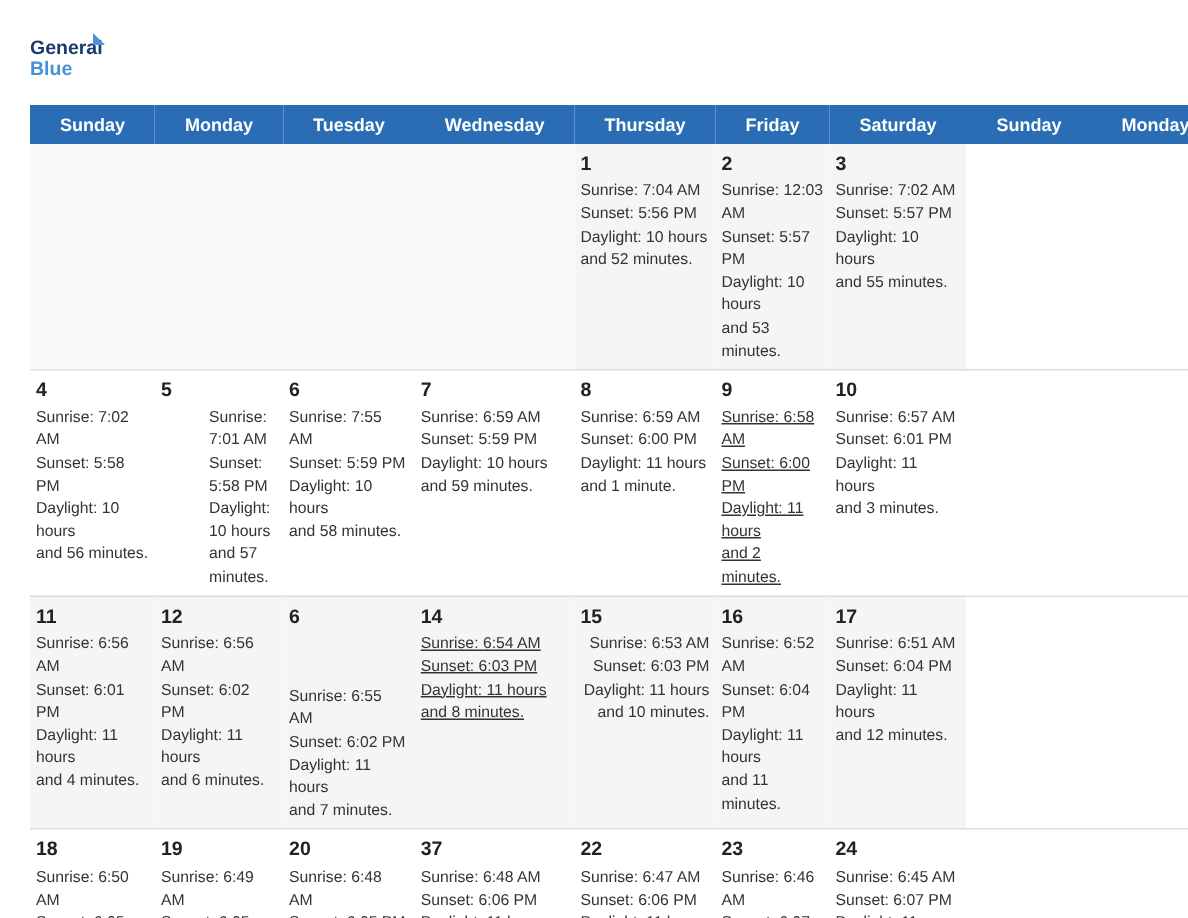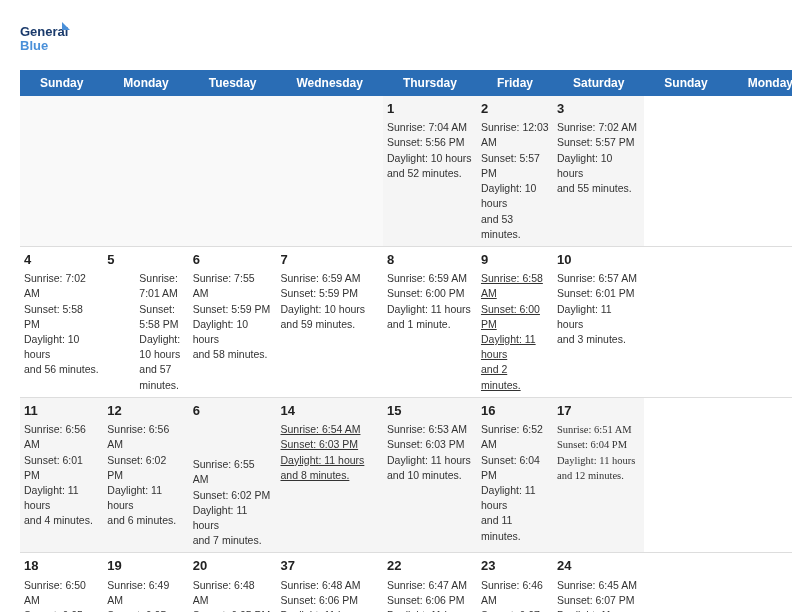--- a/index.html
+++ b/index.html
@@ -218,35 +218,35 @@
         </td>
         <td>
           <span class="day-num">14</span>
           <div class="day-info" style="white-space: pre-line; text-decoration: underline;">Sunrise: 6:54 AM
 Sunset: 6:03 PM
 Daylight: 11 hours
 and 8 minutes.</div>
         </td>
         <td>
           <span class="day-num">15</span>
-          <div class="day-info" style="white-space: pre-line;">Sunrise: 6:53 AM
+          <div class="day-info" style="white-space: pre-line; text-align: right;">Sunrise: 6:53 AM
 Sunset: 6:03 PM
 Daylight: 11 hours
 and 10 minutes.</div>
         </td>
         <td>
           <span class="day-num">16</span>
           <div class="day-info" style="white-space: pre-line;">Sunrise: 6:52 AM
 Sunset: 6:04 PM
 Daylight: 11 hours
 and 11 minutes.</div>
         </td>
         <td>
           <span class="day-num">17</span>
-          <div class="day-info" style="white-space: pre-line; font-family: Liberation Serif, serif;">Sunrise: 6:51 AM
+          <div class="day-info" style="white-space: pre-line;">Sunrise: 6:51 AM
 Sunset: 6:04 PM
 Daylight: 11 hours
 and 12 minutes.</div>
         </td>
       </tr>
       <tr>
         <td>
           <span class="day-num">18</span>
           <div class="day-info" style="white-space: pre-line;">Sunrise: 6:50 AM
 Sunset: 6:05 PM

